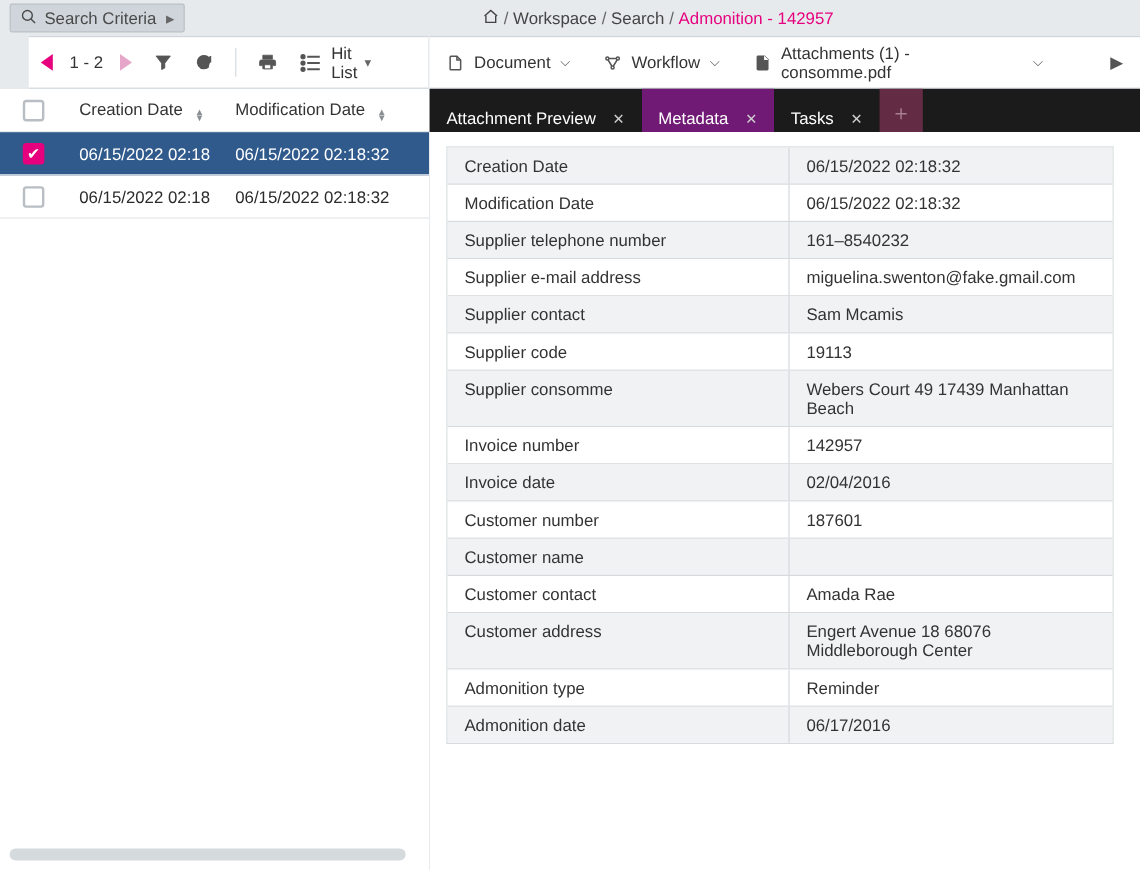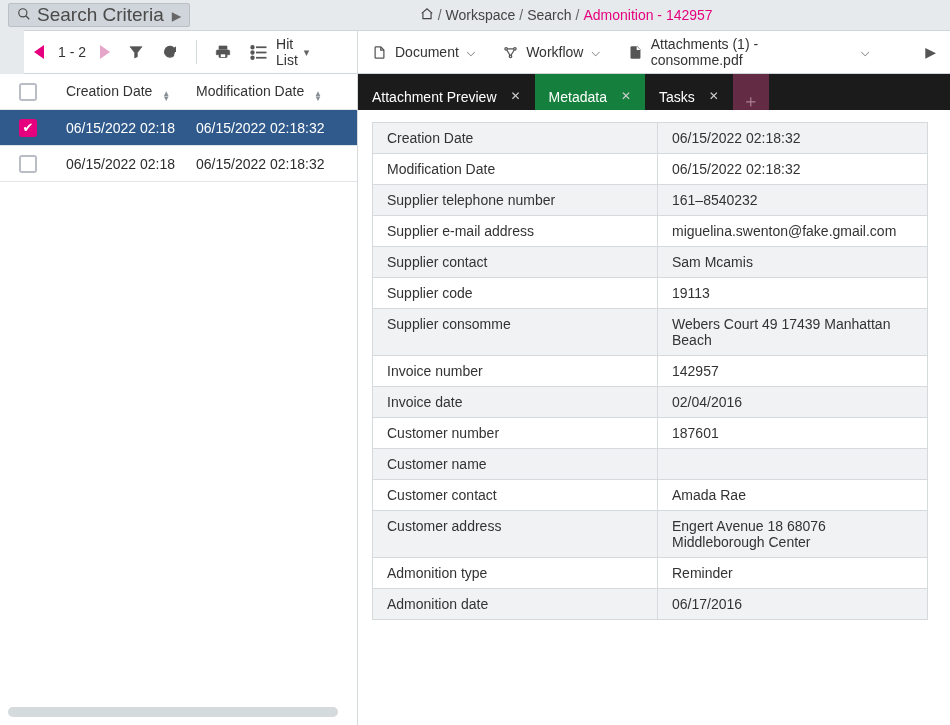--- a/index.html
+++ b/index.html
@@ -1,20 +1,20 @@
 <!DOCTYPE html>
 <html><head>
 <meta charset="utf-8">
 <style>
   * { box-sizing: border-box; font-family: -apple-system, "Segoe UI", Arial, sans-serif; }
   body { margin: 0; background: #e6eaed; width: 950px; height: 725px; overflow: hidden; color: #2b2b2b; font-size: 14px; }
 
   
   .top-bar { display: flex; align-items: center; height: 30px; padding: 0 8px; }
-  .search-criteria { display: inline-flex; align-items: center; background: #cfd5da; border: 1px solid #b9c0c6; border-radius: 2px; padding: 0 8px; height: 24px; cursor: pointer; color: #4a4a4a; font-size: 19px; }
+  .search-criteria { display: inline-flex; align-items: center; background: #cfd5da; border: 1px solid #b9c0c6; border-radius: 2px; padding: 0 8px; height: 24px; cursor: pointer; color: #4a4a4a; font-size: 14px; }
   .search-criteria .mag { margin-right: 6px; font-size: 14px; }
   .search-criteria .chev { margin-left: 8px; color: #666; }
   .breadcrumb-wrap { flex: 1; display: flex; justify-content: center; align-items: center; gap: 4px; font-size: 14px; color: #444; }
   .breadcrumb-wrap .bc-item { color: #444; }
   .breadcrumb-wrap .bc-cur { color: #e6007e; font-weight: 500; }
   .breadcrumb-wrap .sep { color: #666; }
   .home-icon svg { width: 14px; height: 14px; stroke: #444; fill: none; stroke-width: 2; }
 
   
   .main { display: flex; height: calc(100% - 30px); }
@@ -54,23 +54,23 @@
   
   .right-toolbar { height: 44px; background: #fff; border-top: 1px solid #cfd5da; border-bottom: 1px solid #cfd5da; display: flex; align-items: center; padding: 0 14px; gap: 28px; }
   .r-item { display:inline-flex; align-items:center; gap:8px; color:#333; cursor:pointer; font-size:14px; }
   .r-item .chev-down { font-size:11px; color:#666; }
   .r-item svg { width:15px; height:15px; }
   .right-toolbar .grow { flex:1; }
   .right-toolbar .nav-right { color:#555; cursor:pointer; }
 
   
   .tabs { height: 36px; display:flex; background:#1b1b1b; }
-  .tab { display:inline-flex; align-items:flex-start; padding:15px 14px; gap:14px; color:#fff; font-size:14px; cursor:pointer; }
+  .tab { display:inline-flex; align-items:flex-end; padding:4px 14px; gap:14px; color:#fff; font-size:14px; cursor:pointer; }
   .tab .close { color:#cfcfcf; font-size:12px; cursor:pointer; }
-  .tab.active { background:#15803d; }
+  .tab.active { background:#701a75; }
   .tab.add { background:#642b44; width:36px; justify-content:center; }
   .tab.add span { font-size:18px; color:#aa7f92; }
 
   
   .meta-wrap { flex:1; padding:12px 22px 24px 14px; overflow:auto; }
   .meta-table { width:100%; border:1px solid #d5dadd; }
   .m-row { display:flex; border-bottom:1px solid #d5dadd; }
   .m-row:last-child { border-bottom:none; }
   .m-row:nth-child(odd) { background:#f0f2f4; }
   .m-row:nth-child(even) { background:#fff; }

